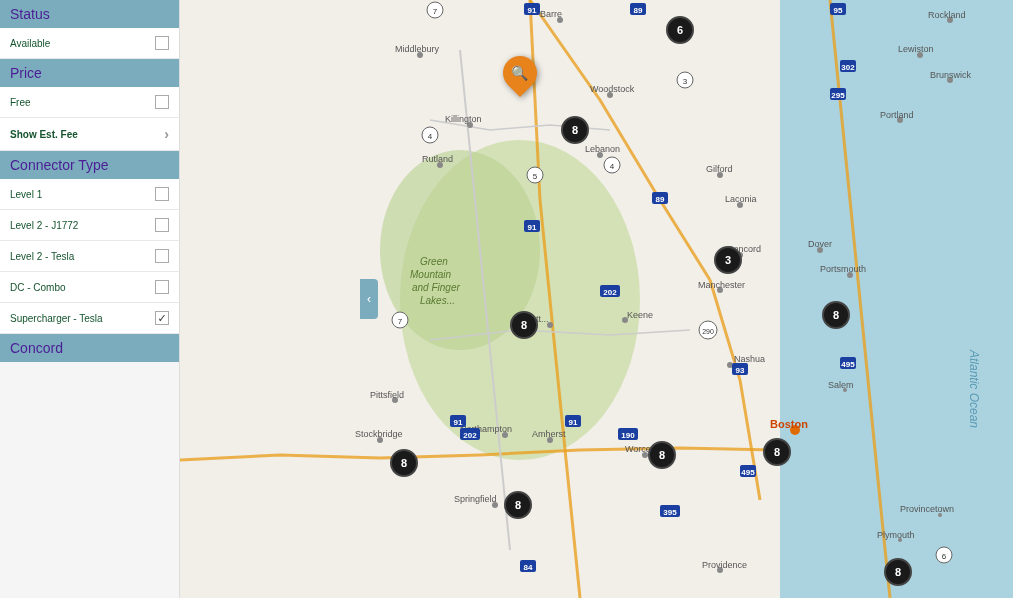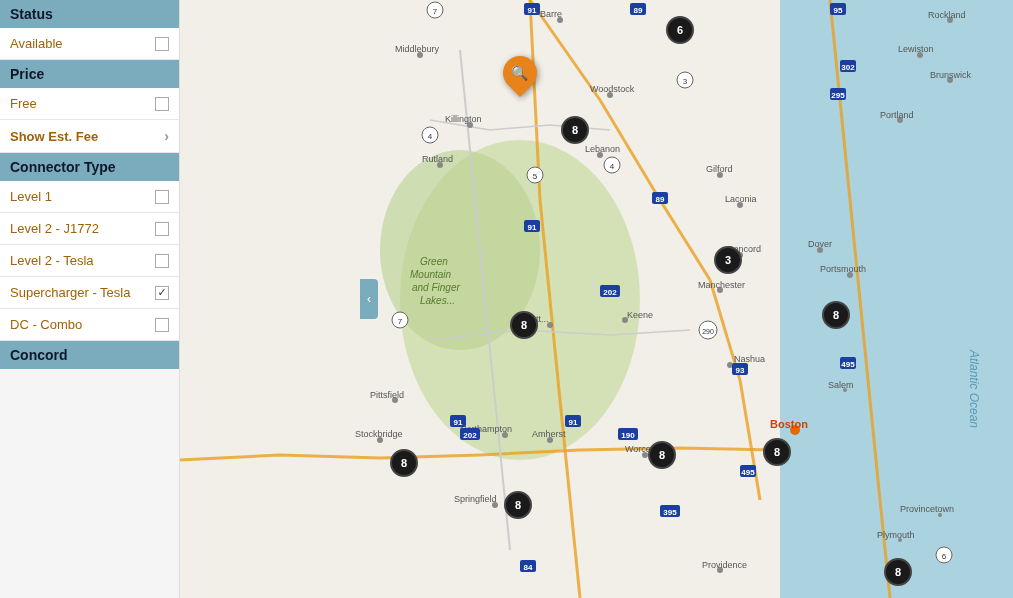--- a/index.html
+++ b/index.html
@@ -12,39 +12,39 @@
       height: 598px;
       background: #f5f5f5;
       overflow-y: auto;
       border-right: 1px solid #ddd;
       display: flex;
       flex-direction: column;
     }
 
     .section-header {
       background: #7aacbe;
-      color: #0f172a;
-      font-weight: bold;
+      color: #4c1d95;
+      font-weight: normal;
       font-size: 14px;
       padding: 6px 10px;
     }
 
     .filter-item {
       display: flex;
       align-items: center;
       justify-content: space-between;
       padding: 8px 10px;
       border-bottom: 1px solid #e8e8e8;
       background: #fff;
       cursor: pointer;
     }
 
     .filter-label {
-      color: #a16207;
-      font-size: 13px;
+      color: #14532d;
+      font-size: 10px;
     }
 
     .filter-checkbox {
       width: 14px;
       height: 14px;
       border: 1px solid #aaa;
       background: #fff;
       display: flex;
       align-items: center;
       justify-content: center;
@@ -179,26 +179,26 @@
   </div>
   <div class="filter-item">
     <span class="filter-label">Level 2 - J1772</span>
     <div class="filter-checkbox"></div>
   </div>
   <div class="filter-item">
     <span class="filter-label">Level 2 - Tesla</span>
     <div class="filter-checkbox"></div>
   </div>
   <div class="filter-item">
+    <span class="filter-label">DC - Combo</span>
+    <div class="filter-checkbox"></div>
+  </div>
+  <div class="filter-item">
     <span class="filter-label">Supercharger - Tesla</span>
     <div class="filter-checkbox checked"></div>
-  </div>
-  <div class="filter-item">
-    <span class="filter-label">DC - Combo</span>
-    <div class="filter-checkbox"></div>
   </div>
 
   <div class="section-header">Concord</div>
 </div>
 
 <div id="map-container">
   
   <svg id="map-svg" viewBox="0 0 833 598" xmlns="http://www.w3.org/2000/svg">
 
     <rect width="833" height="598" fill="#aad3df"></rect>

